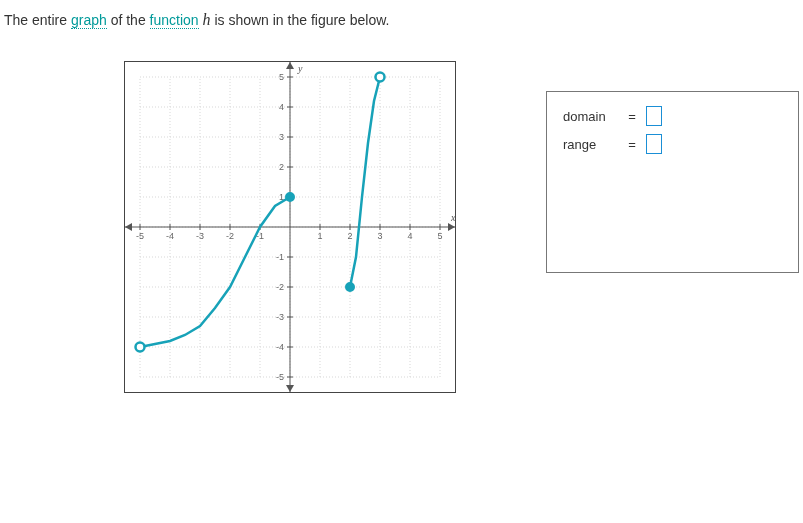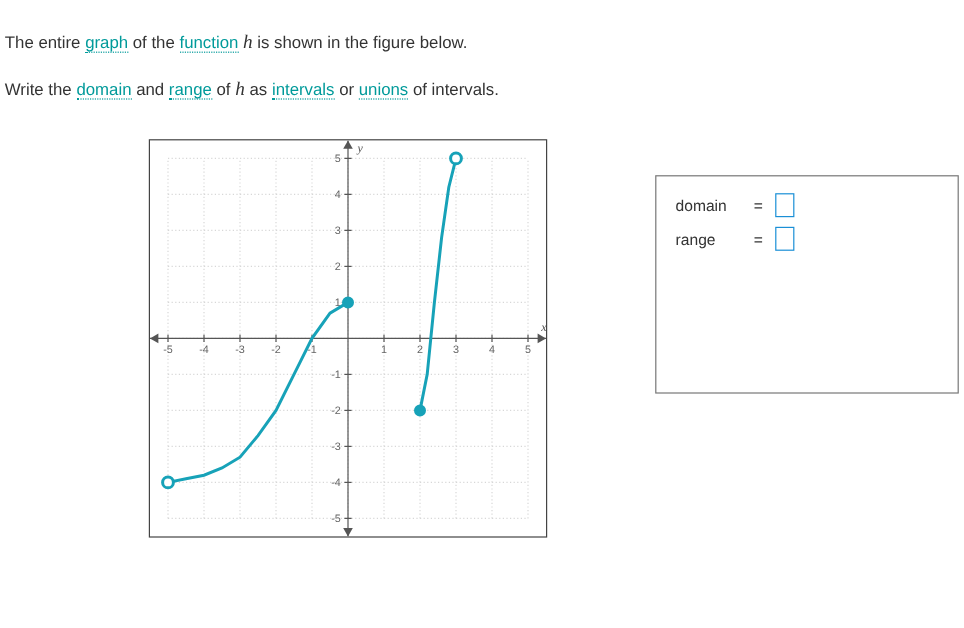--- a/index.html
+++ b/index.html
@@ -2,21 +2,21 @@
 <html><head>
 <meta charset="utf-8">
 <style>
   body {
     font-family: Verdana, Arial, sans-serif;
     font-size: 14px;
     color: #333;
     margin: 0;
     padding: 8px 4px;
   }
-  .intro p { margin: 16px 0 6px 0; line-height: 1.45; }
+  .intro p { margin: 0 0 6px 0; line-height: 1.45; }
   .key { color: #009a9a; border-bottom: 1px dotted #009a9a; cursor: help; }
   .fn { font-style: italic; font-family: 'Times New Roman', serif; font-size: 16px; }
   .content { display: flex; align-items: flex-start; gap: 90px; margin-top: 30px; padding-left: 120px; }
   .chart-frame { border: 1px solid #444; width: 330px; height: 330px; position: relative; }
   .answer-box {
     border: 1px solid #777;
     width: 220px;
     padding: 14px 16px 110px;
     margin-top: 30px;
     font-size: 13px;
@@ -37,23 +37,20 @@
   .curve { stroke: #17a2b8; stroke-width: 2.5; fill: none; stroke-linecap: round; }
   .dot-closed { fill: #17a2b8; stroke: #17a2b8; stroke-width: 2; }
   .dot-open { fill: #ffffff; stroke: #17a2b8; stroke-width: 2.5; }
 </style>
 </head>
 <body>
 
 <div class="intro">
   <p>
     <span>The entire </span><span class="key">graph</span><span> of the </span><span class="key">function</span><span> </span><span class="fn">h</span><span> is shown in the figure below.</span>
-  </p>
-  <p>
-    <span>Write the </span><span class="key">domain</span><span> and </span><span class="key">range</span><span> of </span><span class="fn">h</span><span> as </span><span class="key">intervals</span><span> or </span><span class="key">unions</span><span> of intervals.</span>
   </p>
 </div>
 
 <div class="content">
   <div class="chart-frame">
     <svg id="chart-svg" width="330" height="330" viewBox="0 0 330 330">
         <g class="grid">
           <line x1="15" y1="315" x2="15" y2="15"></line>
           <line x1="15" y1="315" x2="315" y2="315"></line>
           <line x1="45" y1="315" x2="45" y2="15"></line>

